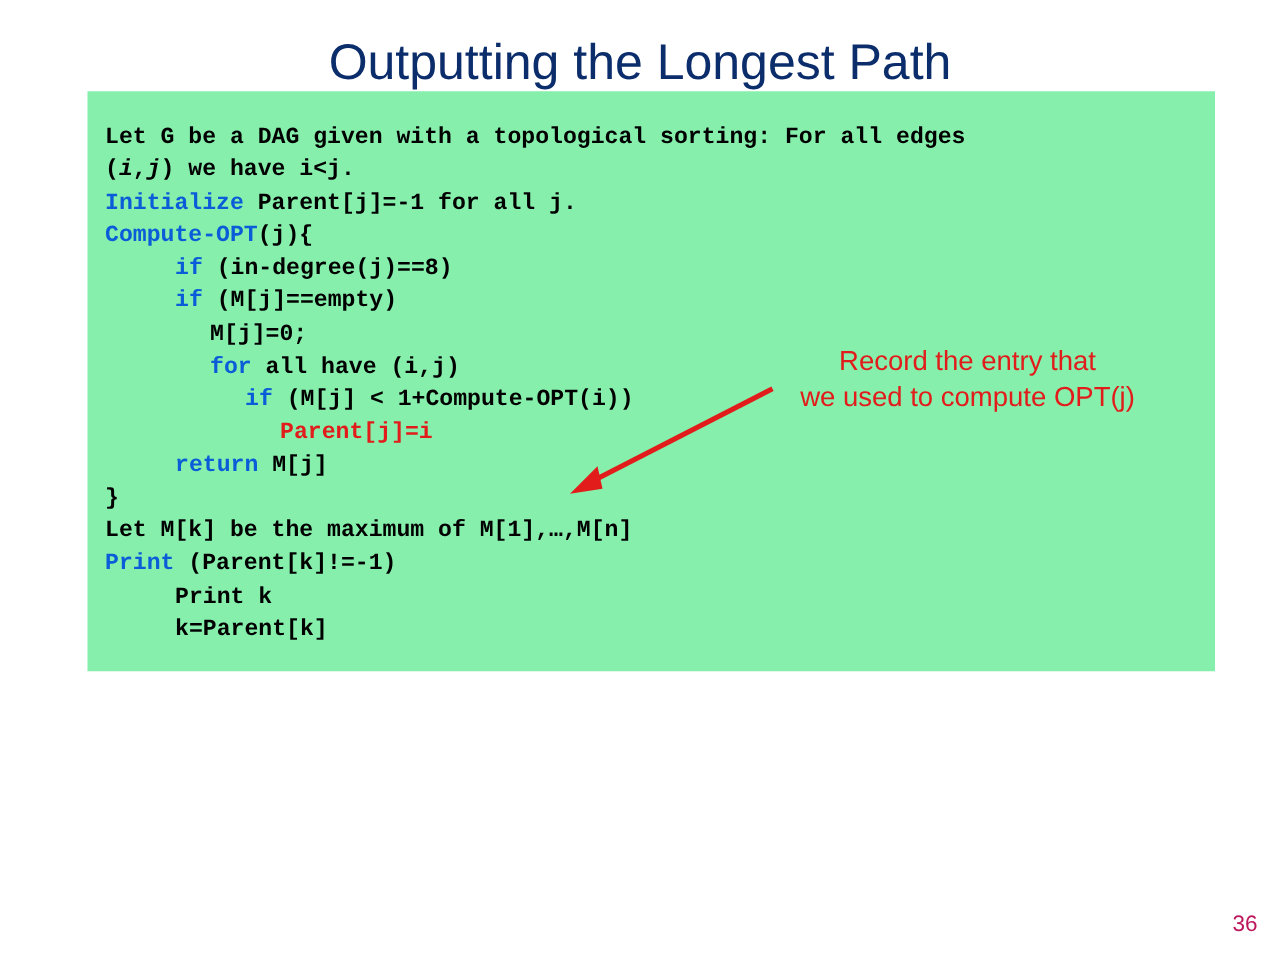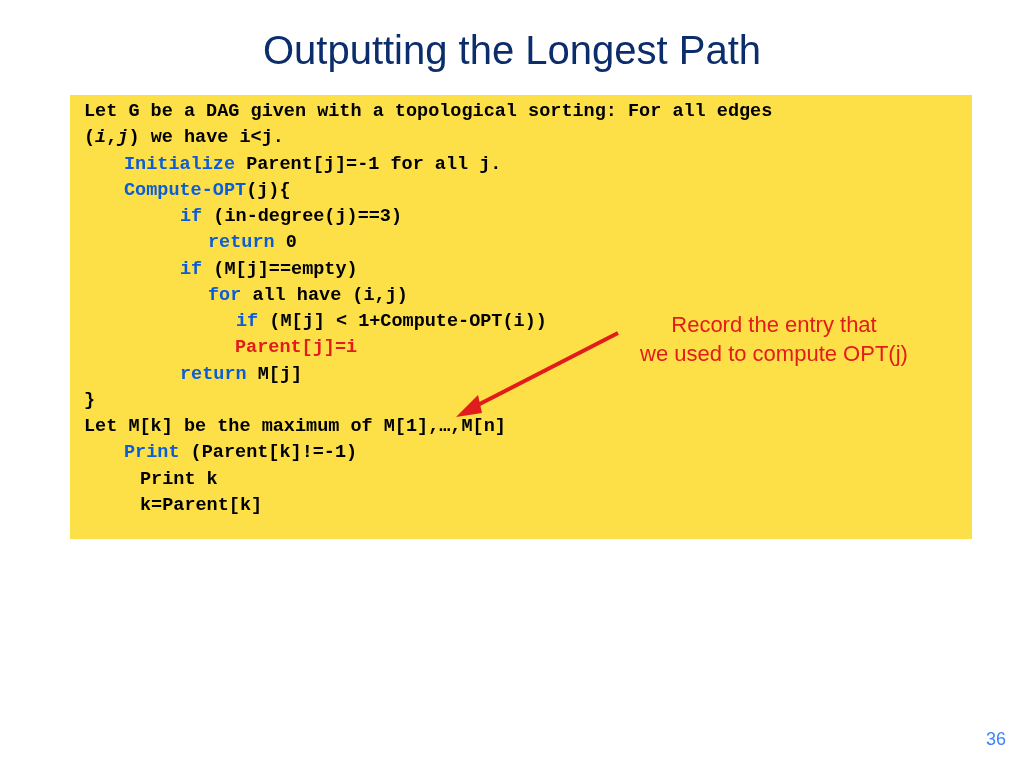--- a/index.html
+++ b/index.html
@@ -9,45 +9,44 @@
     background: #ffffff;
     font-family: Arial, Helvetica, sans-serif;
     position: relative;
     overflow: hidden;
   }
   .title {
     text-align: center;
     font-size: 40px;
     color: #0b2d6b;
     padding-top: 28px;
-    padding-bottom: 22px;
     font-weight: normal;
   }
   .code-block {
-    background: #fde047;
+    background: #86efac;
     margin: 0 52px 0 70px;
-    padding: 4px 14px 20px 14px;
+    padding: 24px 14px 20px 14px;
     font-family: "Courier New", Courier, monospace;
     font-size: 18.5px;
     font-weight: bold;
     line-height: 1.42;
     color: #000000;
     position: relative;
   }
-  .kw { color: #0b5cd8; margin-left: 40px; }
-  .red { color: #e21b1b; margin-left: 11px; }
+  .kw { color: #0b5cd8; }
+  .red { color: #e21b1b; }
   .ital { font-style: italic; }
   .ind1 { padding-left: 56px; display: inline-block; }
   .ind2 { padding-left: 84px; display: inline-block; }
   .ind3 { padding-left: 112px; display: inline-block; }
   .ind4 { padding-left: 140px; display: inline-block; }
   .annotation {
     position: absolute;
     left: 554px;
-    top: 216px;
+    top: 202px;
     color: #e21b1b;
     font-family: Arial, Helvetica, sans-serif;
     font-weight: normal;
     font-size: 22px;
     text-align: center;
     line-height: 1.3;
     width: 300px;
   }
   .arrow {
     position: absolute;
@@ -55,38 +54,38 @@
     top: 230px;
     width: 180px;
     height: 100px;
     pointer-events: none;
   }
   .page-num {
     position: absolute;
     right: 18px;
     bottom: 18px;
     font-size: 18px;
-    color: #3b82f6;
+    color: #be185d;
     text-align: right;
   }
   .line { display: block; white-space: pre; }
 </style>
 </head>
 <body>
 
 <h1 class="title">Outputting the Longest Path</h1>
 
 <div class="code-block">
 <span class="line">Let G be a DAG given with a topological sorting: For all edges</span>
 <span class="line"><span>(</span><span class="ital">i</span><span>,</span><span class="ital">j</span><span>) we have i&lt;j.</span></span>
 <span class="line"><span class="kw">Initialize</span><span> Parent[j]=-1 for all j.</span></span>
 <span class="line"><span class="kw">Compute-OPT</span><span>(j){</span></span>
-<span class="line"><span class="ind1"></span><span class="kw">if</span><span> (in-degree(j)==3)</span></span>
-<span class="line"><span class="ind2"></span><span class="kw">return</span><span> 0</span></span>
+<span class="line"><span class="ind1"></span><span class="kw">if</span><span> (in-degree(j)==8)</span></span>
 <span class="line"><span class="ind1"></span><span class="kw">if</span><span> (M[j]==empty)</span></span>
+<span class="line"><span class="ind2"></span><span>M[j]=0;</span></span>
 <span class="line"><span class="ind2"></span><span class="kw">for</span><span> all have (i,j)</span></span>
 <span class="line"><span class="ind3"></span><span class="kw">if</span><span> (M[j] &lt; 1+Compute-OPT(i))</span></span>
 <span class="line"><span class="ind4"></span><span class="red">Parent[j]=i</span></span>
 <span class="line"><span class="ind1"></span><span class="kw">return</span><span> M[j]</span></span>
 <span class="line">}</span>
 <span class="line">Let M[k] be the maximum of M[1],…,M[n]</span>
 <span class="line"><span class="kw">Print</span><span> (Parent[k]!=-1)</span></span>
 <span class="line"><span class="ind1"></span><span>Print k</span></span>
 <span class="line"><span class="ind1"></span><span>k=Parent[k]</span></span>
 

